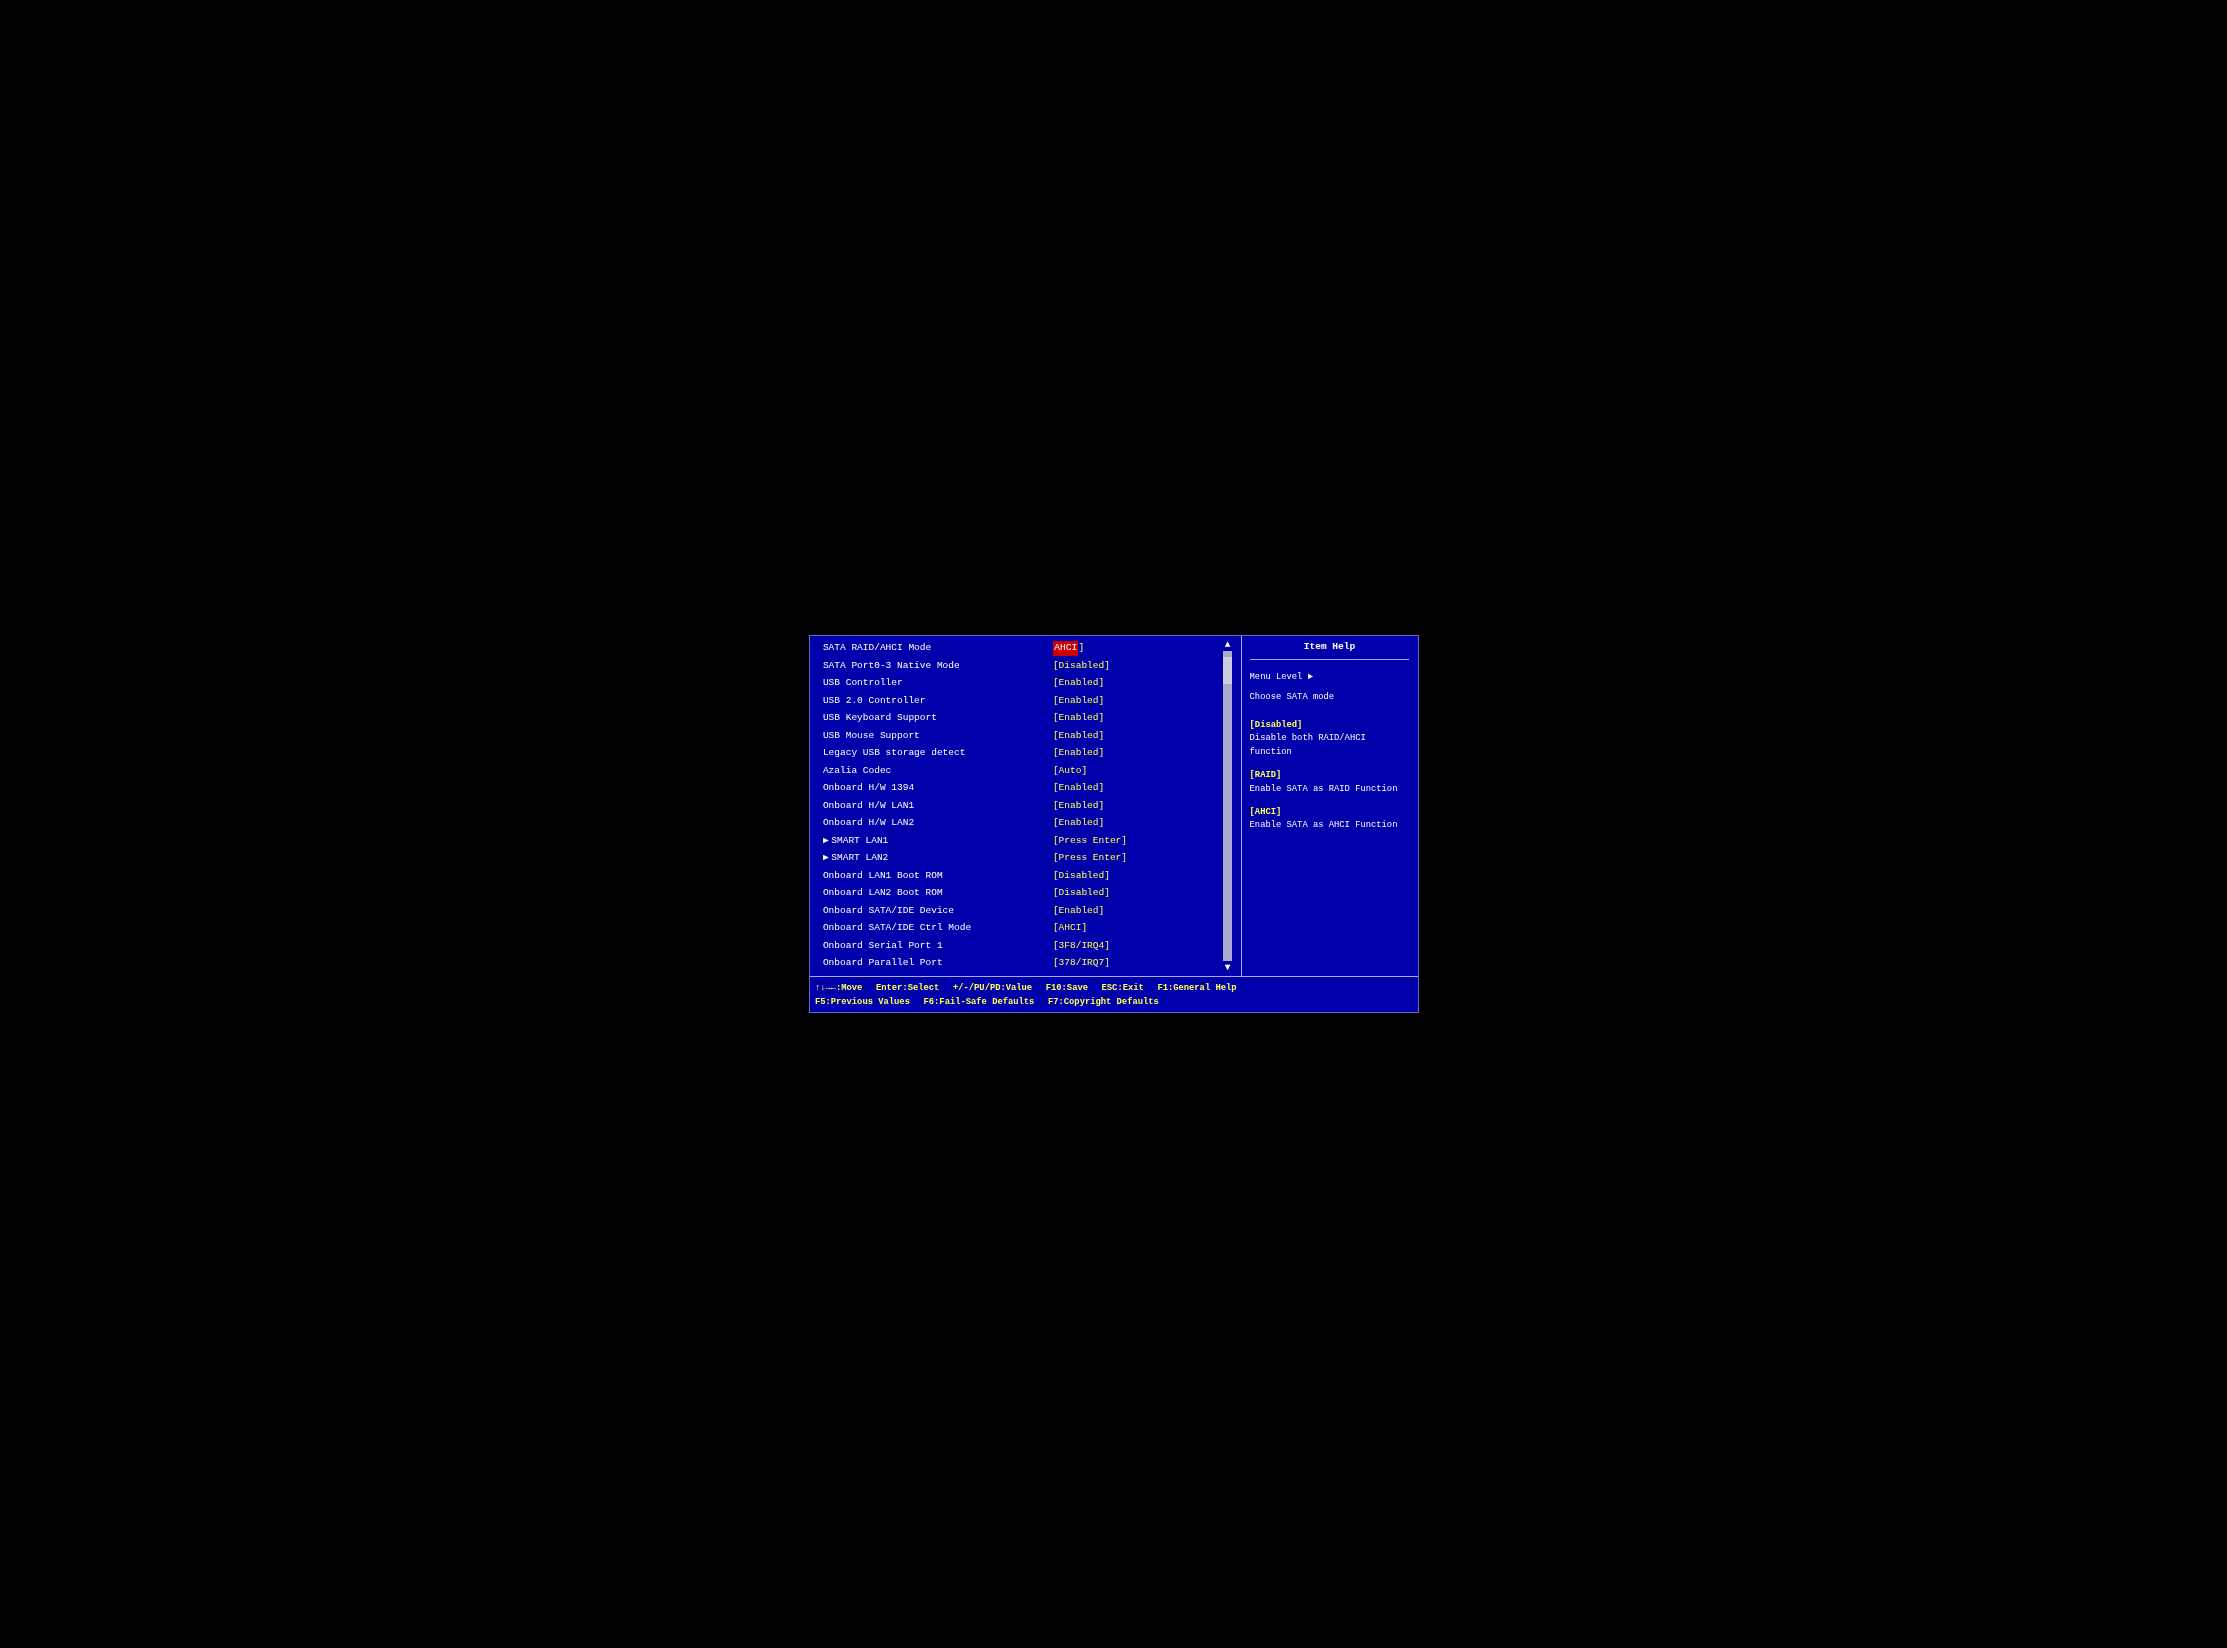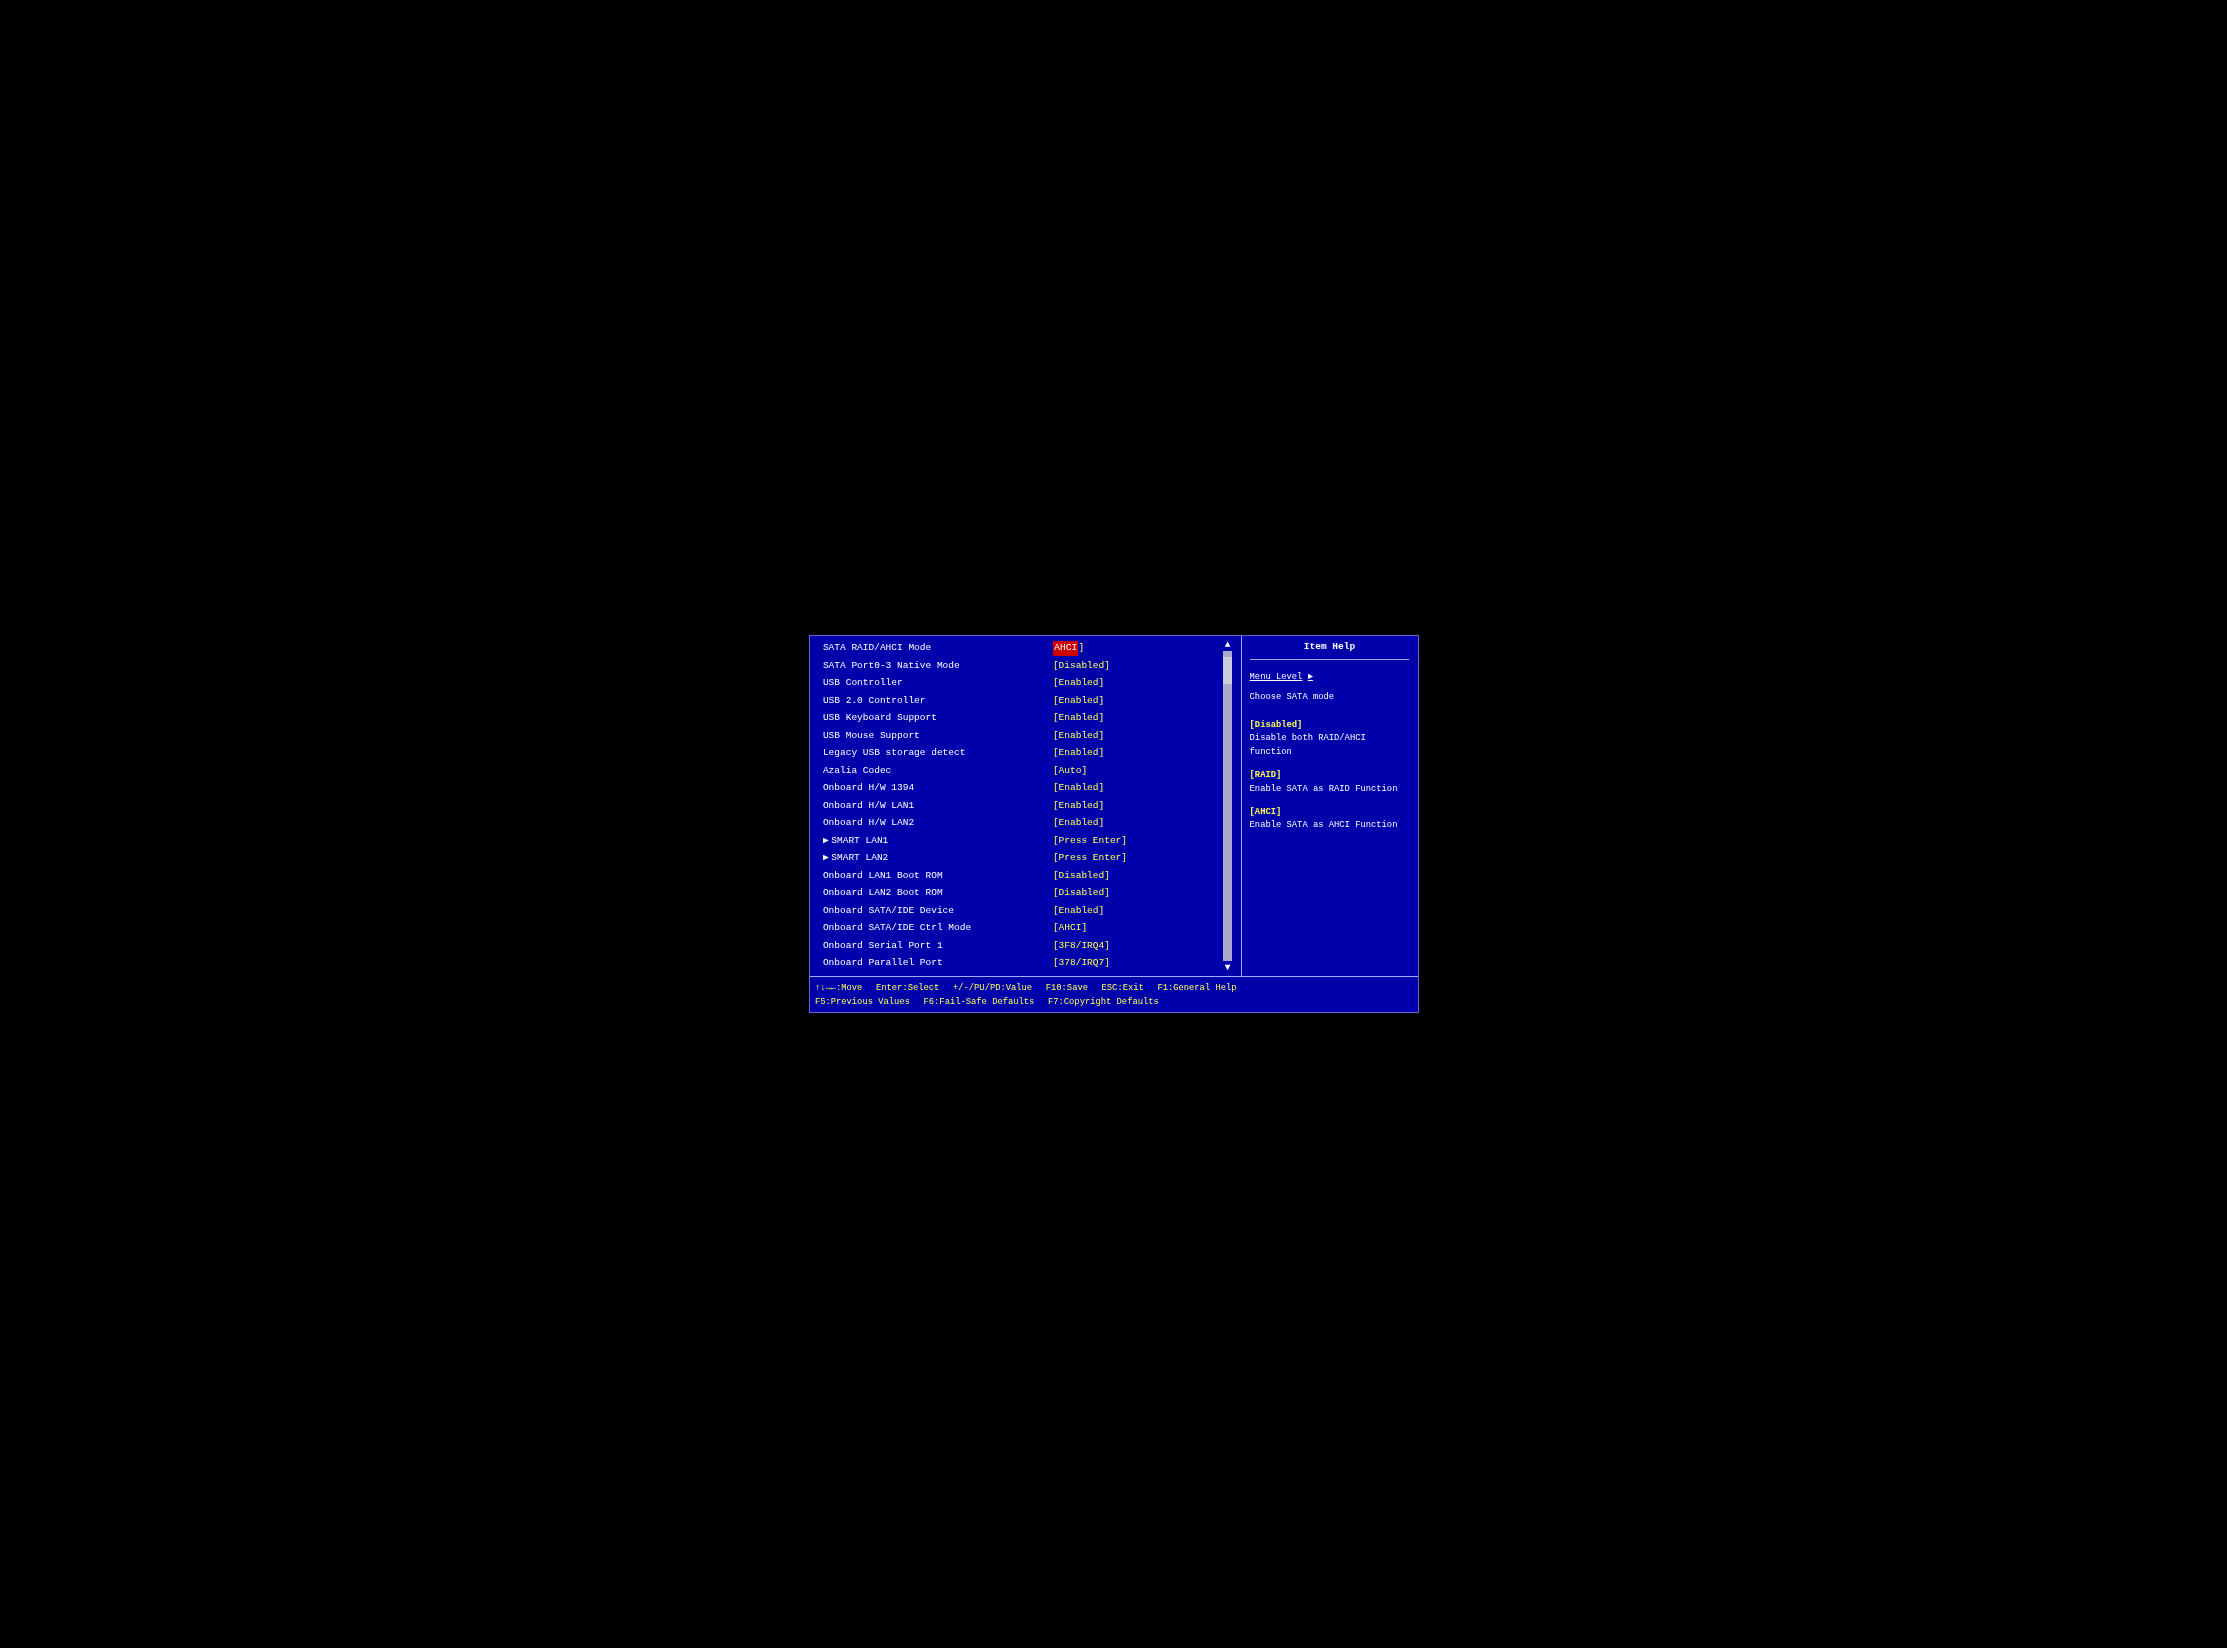--- a/index.html
+++ b/index.html
@@ -60,21 +60,20 @@
       margin-bottom: 6.8px;
       font-weight: bold;
     }
 
     .right-panel .menu-level-row {
       display: flex;
       align-items: flex-end;
       color: #ffffff;
       font-size: 8.8px;
       margin-bottom: 9.5px;
-      text-decoration: underline;
     }
 
     .right-panel .menu-level-row .arrow {
       margin-left: 5.4px;
       color: #ffffff;
     }
 
     .right-panel .help-text {
       font-size: 8.8px;
       line-height: 1.55;
@@ -169,20 +168,21 @@
       padding: 3.4px 5.4px;
       font-size: 8.8px;
       color: #ffffff;
     }
 
     .footer-row {
       display: flex;
       flex-wrap: wrap;
       gap: 4.1px 13.6px;
       line-height: 1.6;
+      font-weight: bold;
     }
 
     .footer-key {
       color: #ffff55;
     }
 
     .divider-line {
       border: none;
       border-top: 0.7px solid #aaaaff;
       margin: 0;

